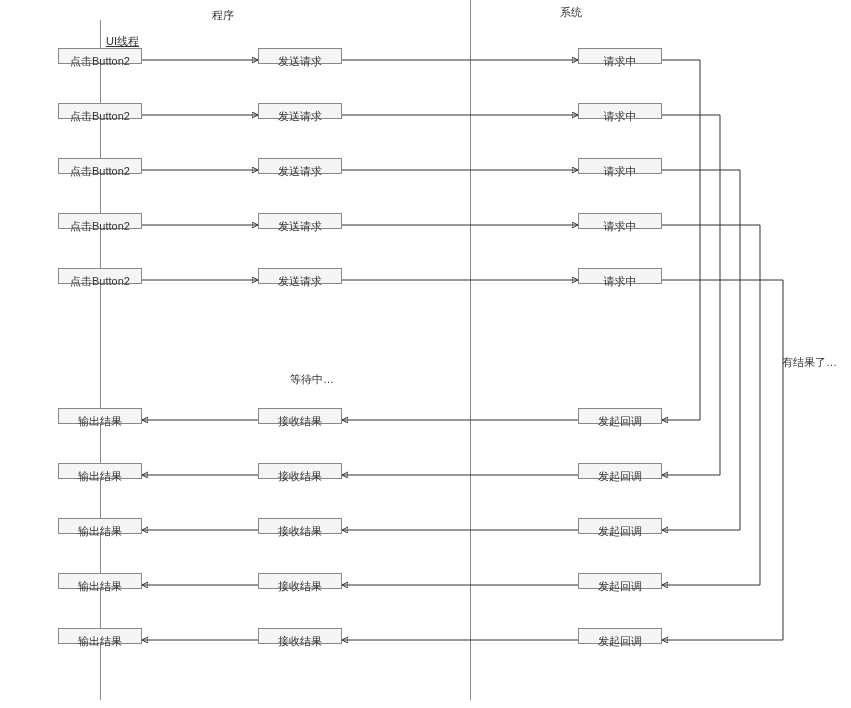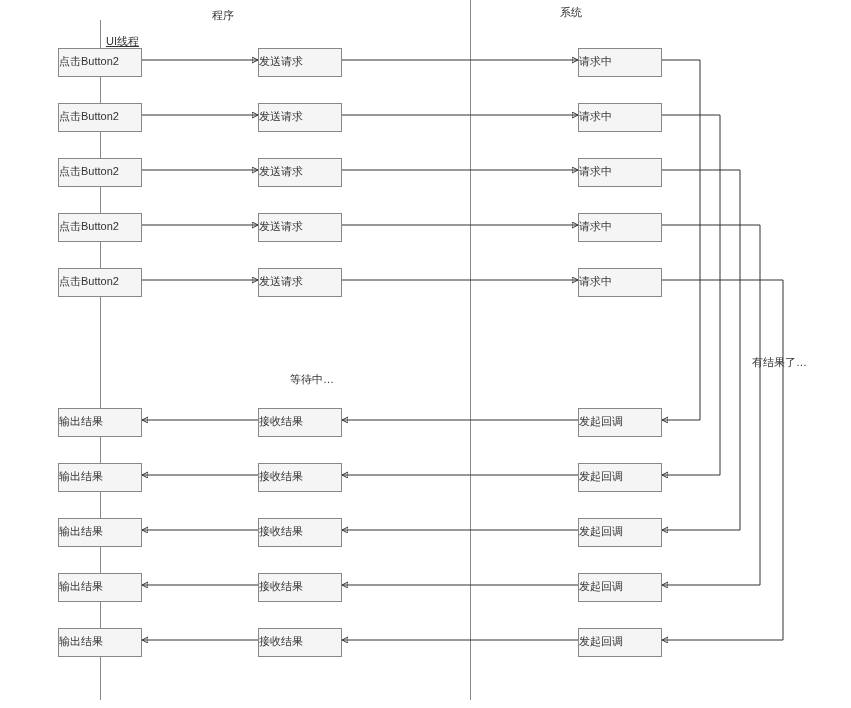--- a/index.html
+++ b/index.html
@@ -16,23 +16,24 @@
     height: 708px;
   }
   .vline {
     position: absolute;
     width: 1px;
     background: #888;
   }
   .box {
     position: absolute;
     width: 84px;
-    height: 29px;
+    height: 16px;
     border: 1px solid #888;
     background: #f5f5f5;
+    text-align: center;
     line-height: 24px;
     box-sizing: border-box;
     font-size: 11px;
     white-space: nowrap;
   }
   .label {
     position: absolute;
     font-size: 11px;
     color: #333;
     white-space: nowrap;
@@ -56,21 +57,21 @@
 <div class="canvas" id="canvas">
 
   <div class="vline" style="left:100px; top:20px; height:680px;"></div>
   <div class="vline" style="left:470px; top:0px; height:700px;"></div>
 
   <div class="label" style="left:212px; top:8px;">程序</div>
   <div class="label" style="left:560px; top:5px;">系统</div>
   <div class="label" style="left:106px; top:34px;text-decoration:underline;">UI线程</div>
 
   <div class="label" style="left:290px; top:372px;">等待中…</div>
-  <div class="label" style="left:752px; top:355px;">有结果了…</div>
+  <div class="label" style="left:782px; top:355px;">有结果了…</div>
 
   <svg class="arrows" id="arrows-svg">
     <defs>
       <marker id="ah" markerWidth="8" markerHeight="8" refX="6" refY="3" orient="auto">
         <path d="M0,0 L6,3 L0,6 Z" fill="#333" stroke="none"></path>
       </marker>
     </defs>
   <line x1="142" y1="60" x2="258" y2="60" marker-end="url(#ah)"></line>
       <line x1="342" y1="60" x2="578" y2="60" marker-end="url(#ah)"></line>
       <line x1="142" y1="115" x2="258" y2="115" marker-end="url(#ah)"></line>

